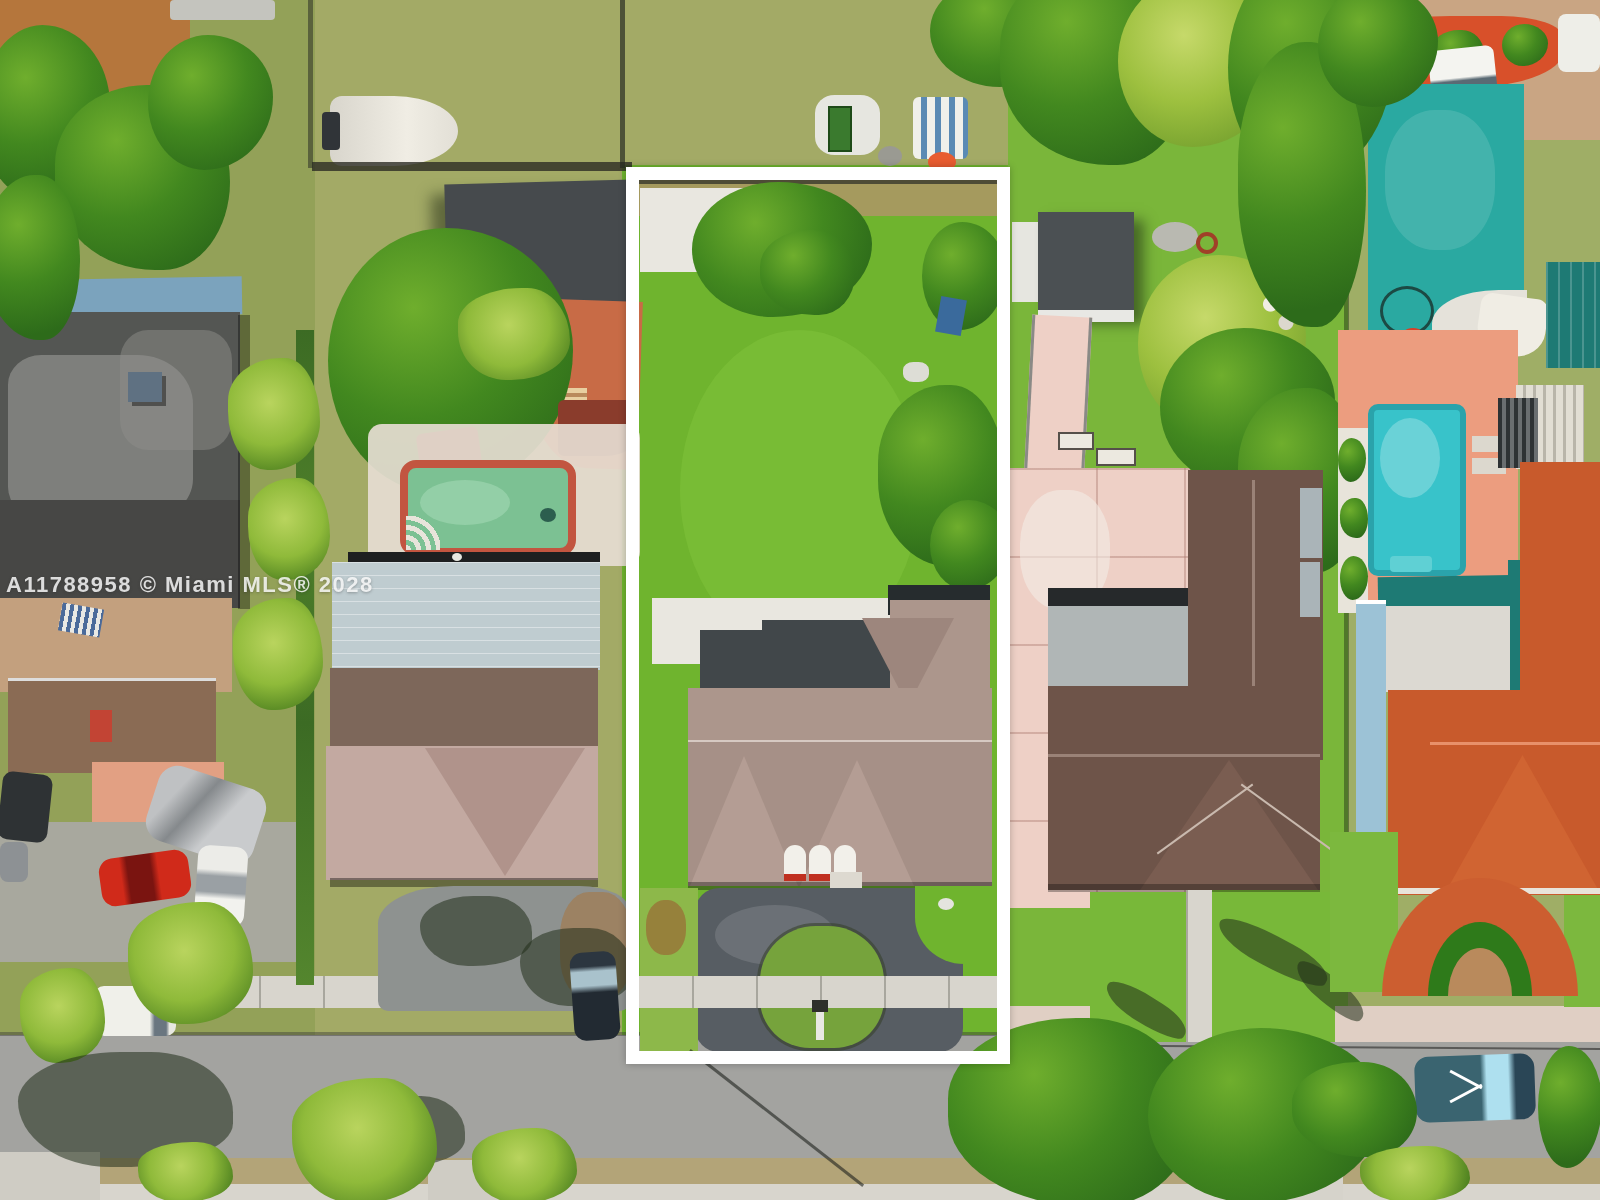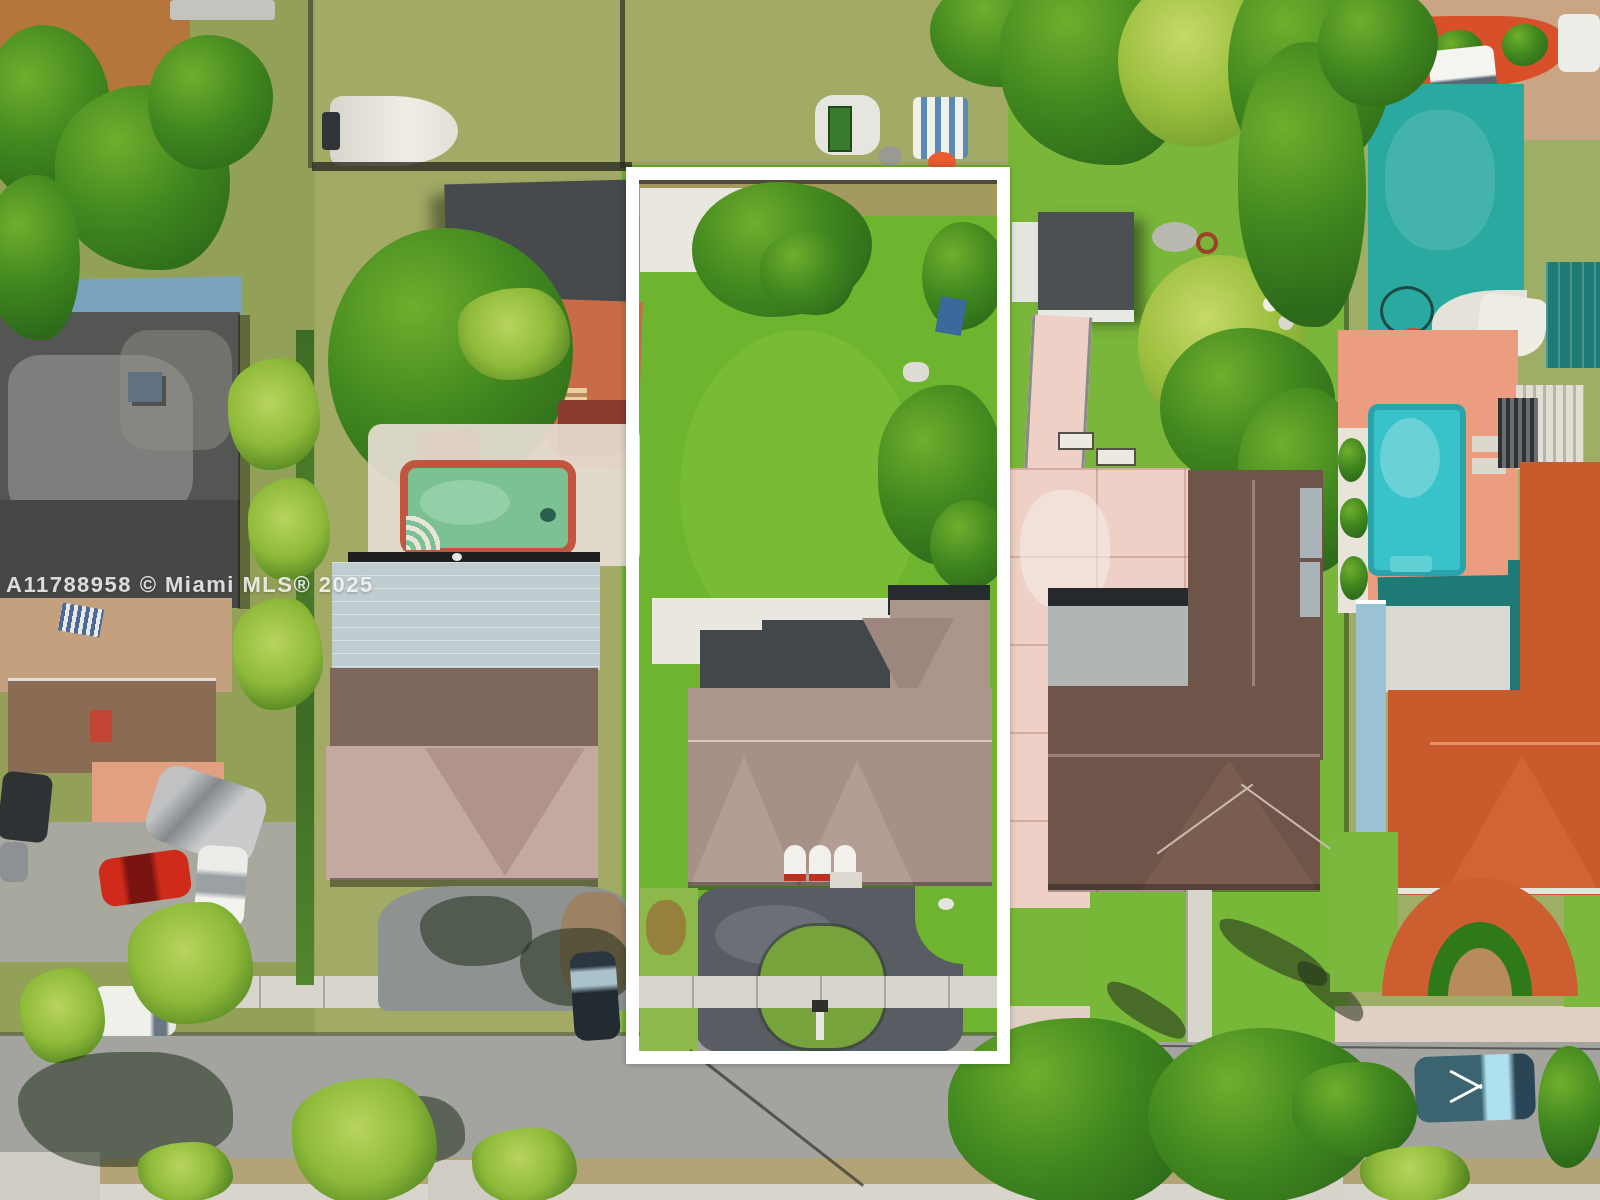--- a/index.html
+++ b/index.html
@@ -258,15 +258,15 @@
   <div class="a t t2" style="left:948px;top:1018px;width:245px;height:188px"></div>
   <div class="a t" style="left:1148px;top:1028px;width:235px;height:175px"></div>
   <div class="a t t2" style="left:1292px;top:1062px;width:125px;height:95px"></div>
   <div class="a tp" style="left:138px;top:1142px;width:95px;height:60px"></div>
   <div class="a tp t2" style="left:292px;top:1078px;width:145px;height:125px"></div>
   <div class="a tp" style="left:472px;top:1128px;width:105px;height:75px"></div>
   <div class="a tp t2" style="left:1360px;top:1146px;width:110px;height:56px"></div>
   <div class="a t" style="left:1538px;top:1046px;width:64px;height:122px"></div>
 
   <div class="a outline" style="left:626px;top:167px;width:384px;height:897px"></div>
-  <div class="a wm" style="left:6px;top:572px">A11788958 © Miami MLS® 2025</div>
+  <div class="a wm" style="left:6px;top:572px">A11788958 © Miami MLS® 2028</div>
 
 </div>
 
 </body></html>

